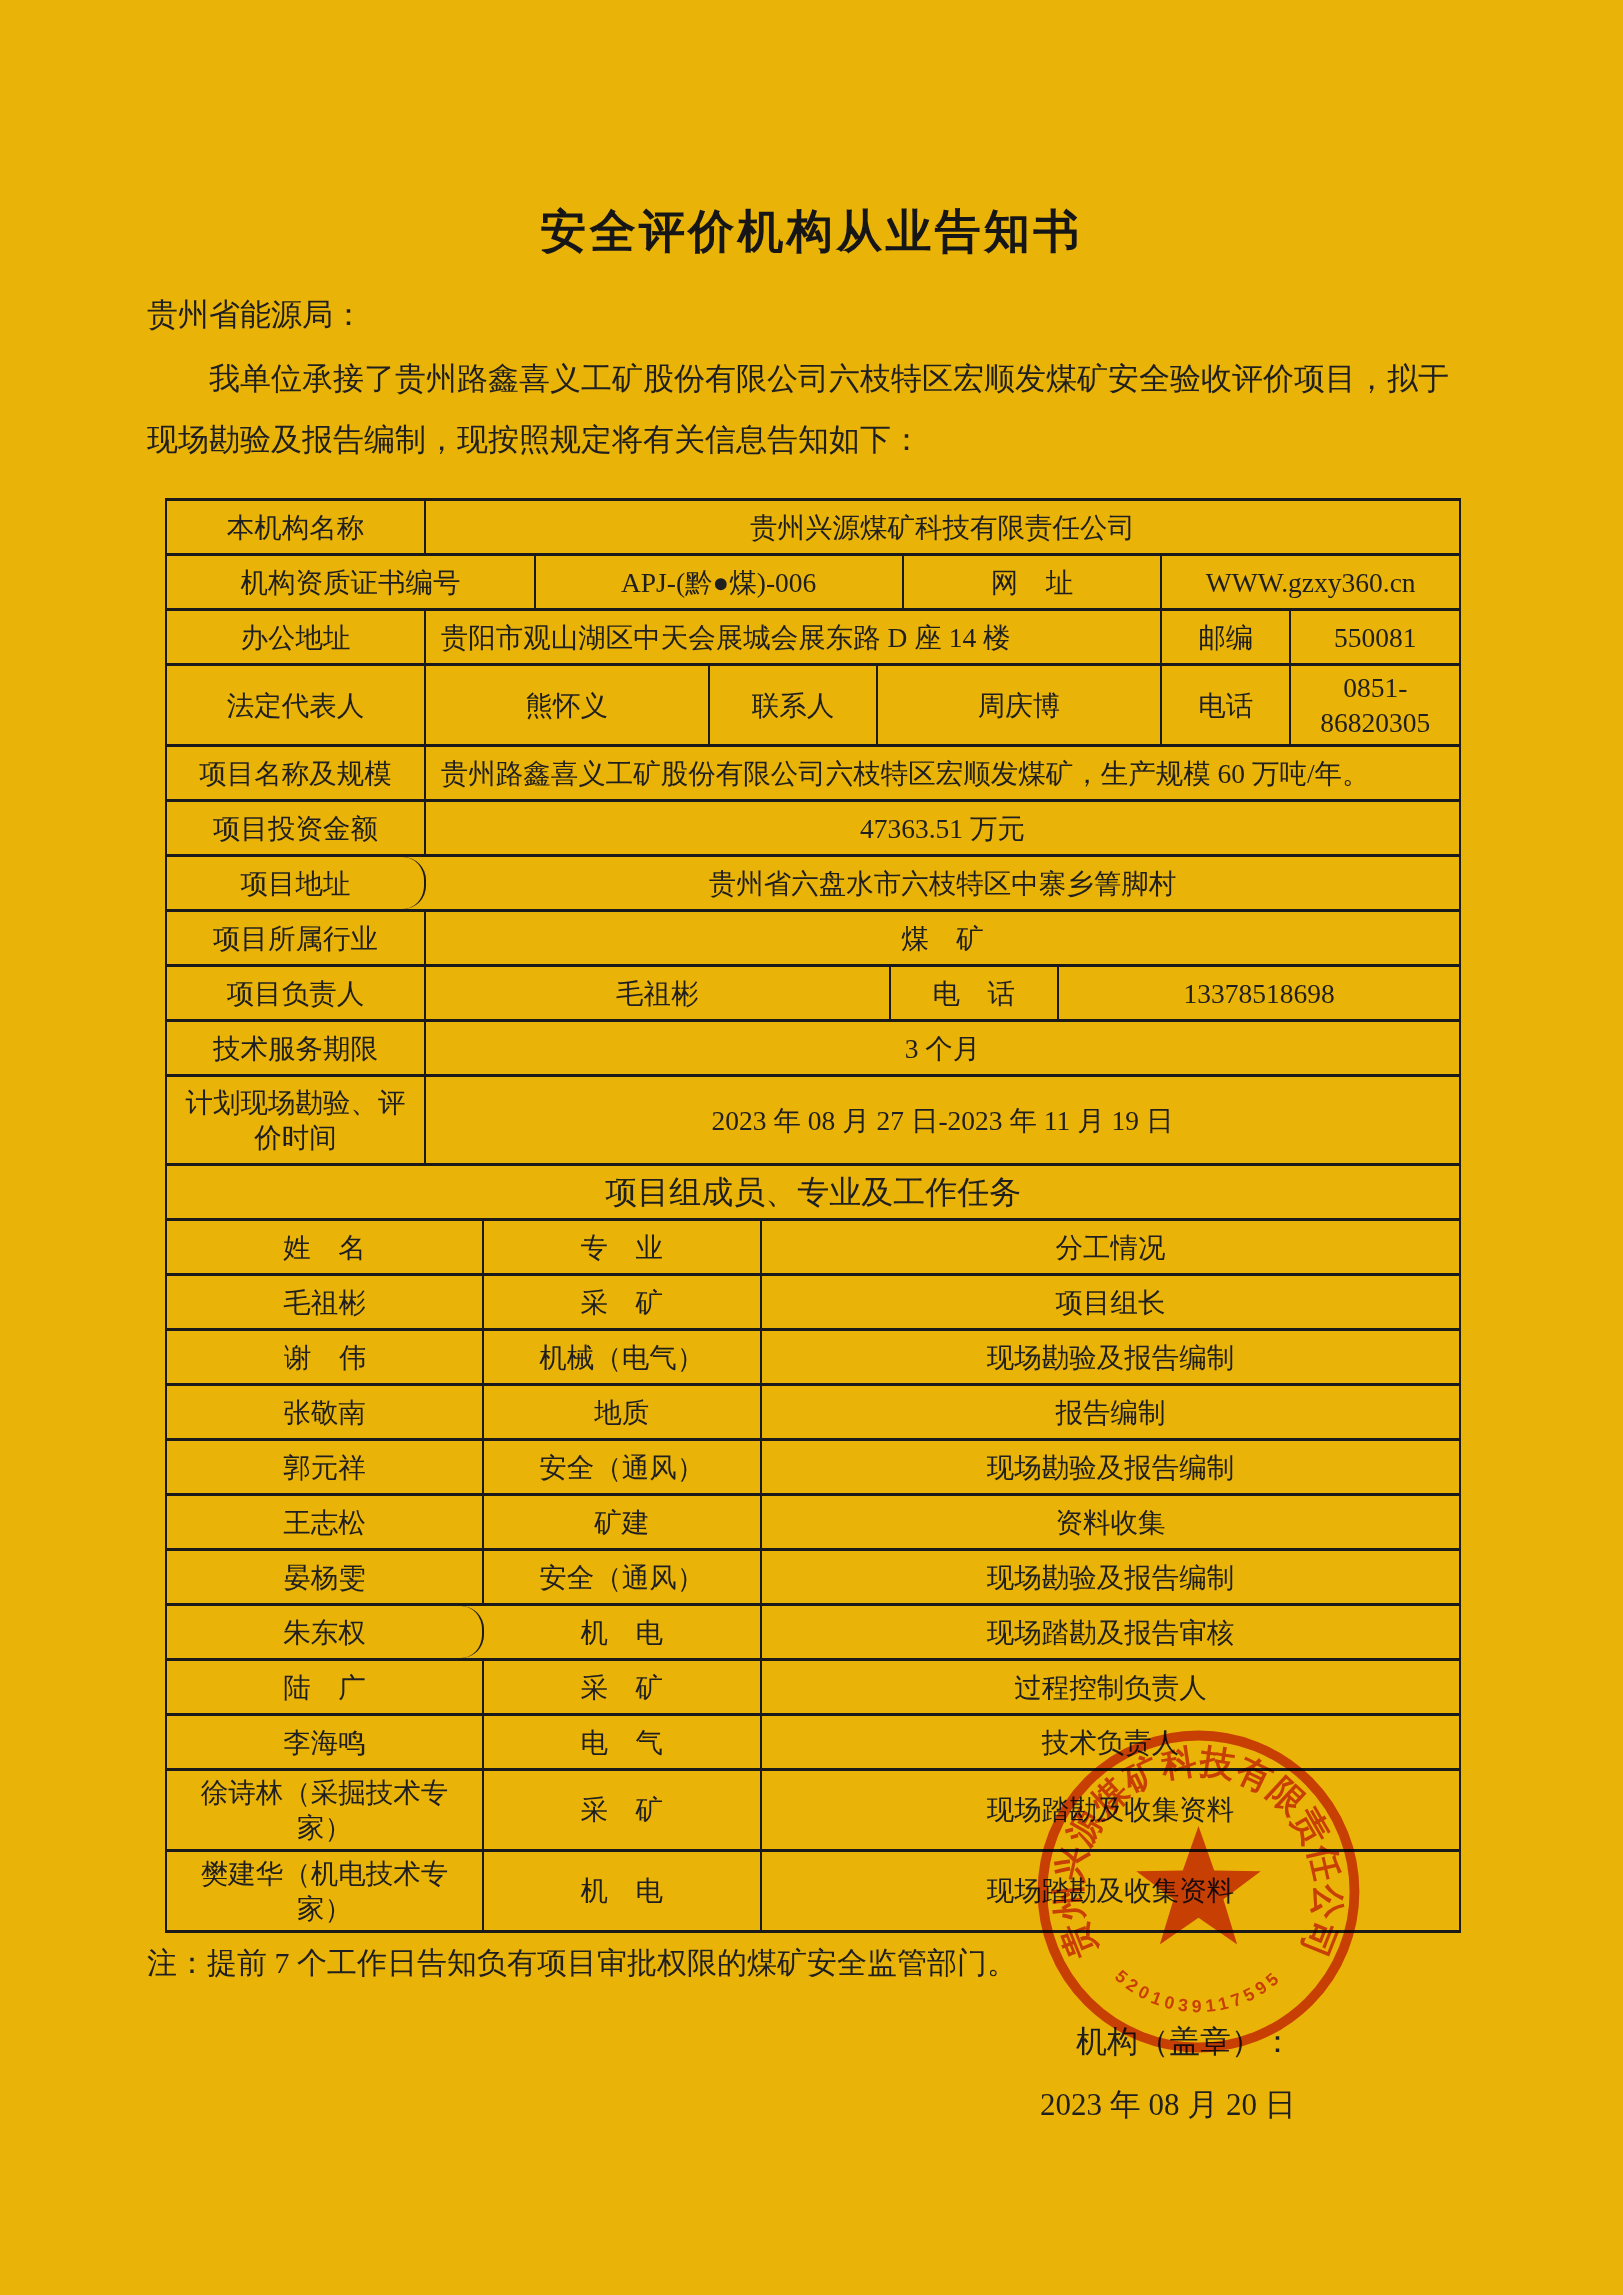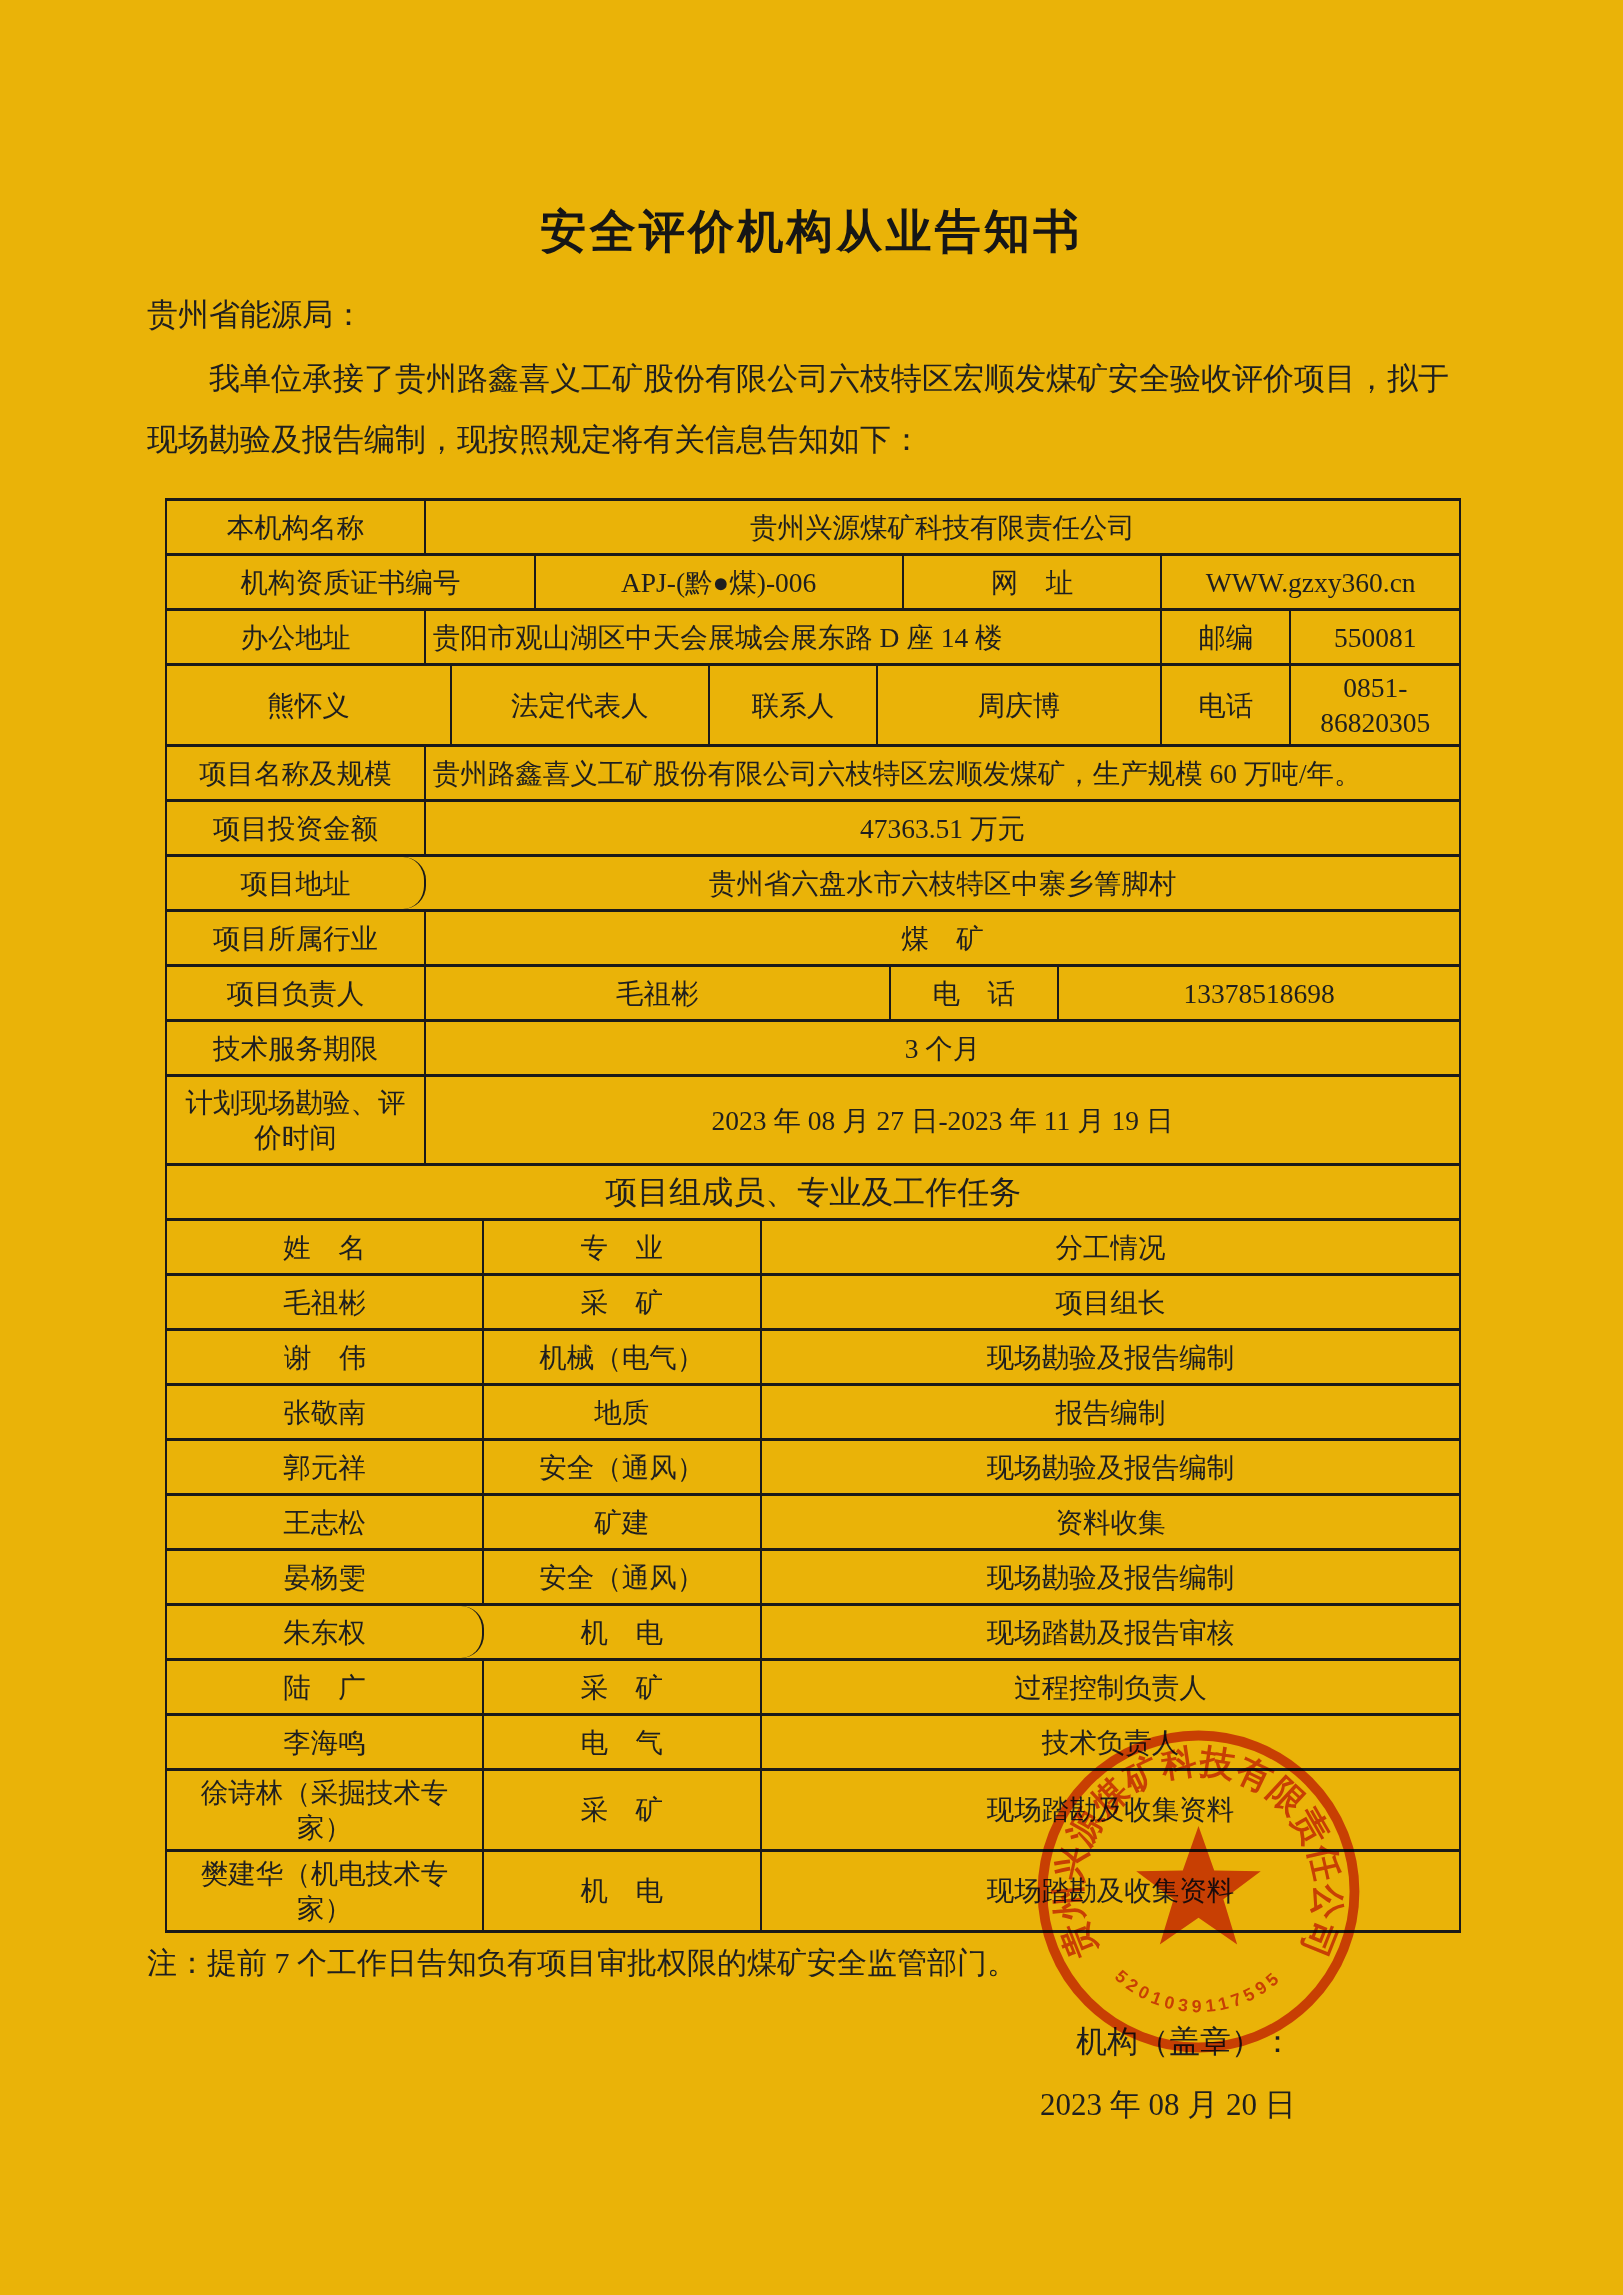--- a/index.html
+++ b/index.html
@@ -59,21 +59,21 @@
     display:flex;
     align-items:center;
     justify-content:center;
     text-align:center;
     font-size:27.5px;
     line-height:35px;
     padding:3.9px 6.5px;
     white-space:pre-line;
   }
   .t-cell:last-child{border-right:none;flex:1;}
-  .t-cell.left{justify-content:flex-start;text-align:left;padding-left:7px;}
+  .t-cell.left{justify-content:flex-start;text-align:left;padding-left:15px;}
   .t-cell.section{font-size:32px;}
 
   .note{
     margin-top:9.2px;
     font-size:30px;
     line-height:42px;
     white-space:nowrap;
   }
   .sig-label{
     margin-top:37px;
@@ -124,22 +124,22 @@
         <div class="t-cell label" style="width: 20%;">网　址</div>
         <div class="t-cell value" style="width: 23%;">WWW.gzxy360.cn</div>
       </div>
       <div class="t-row">
         <div class="t-cell label" style="width: 20%;">办公地址</div>
         <div class="t-cell value left" style="width: 57%;">贵阳市观山湖区中天会展城会展东路 D 座 14 楼</div>
         <div class="t-cell label" style="width: 10%;">邮编</div>
         <div class="t-cell value" style="width: 13%;">550081</div>
       </div>
       <div class="t-row">
+        <div class="t-cell label" style="width: 20%;">法定代表人</div>
         <div class="t-cell value" style="width: 22%;">熊怀义</div>
-        <div class="t-cell label" style="width: 20%;">法定代表人</div>
         <div class="t-cell label" style="width: 13%;">联系人</div>
         <div class="t-cell value" style="width: 22%;">周庆博</div>
         <div class="t-cell label" style="width: 10%;">电话</div>
         <div class="t-cell value" style="width: 13%;">0851-86820305</div>
       </div>
       <div class="t-row">
         <div class="t-cell label" style="width: 20%;">项目名称及规模</div>
         <div class="t-cell value left" style="width: 80%;">贵州路鑫喜义工矿股份有限公司六枝特区宏顺发煤矿，生产规模 60 万吨/年。</div>
       </div>
       <div class="t-row">

